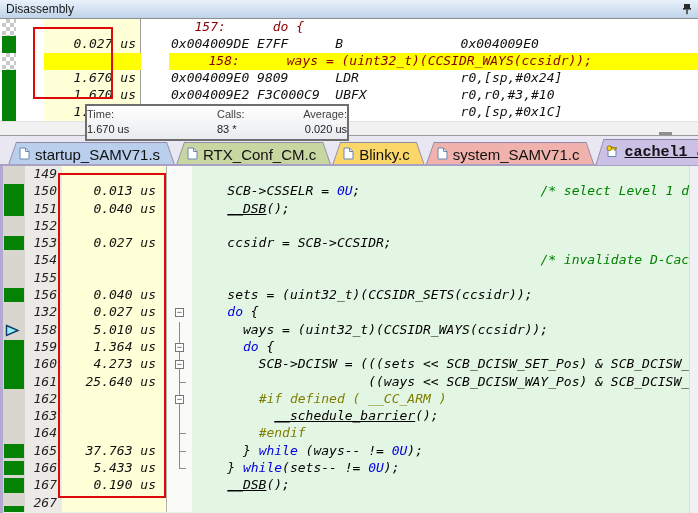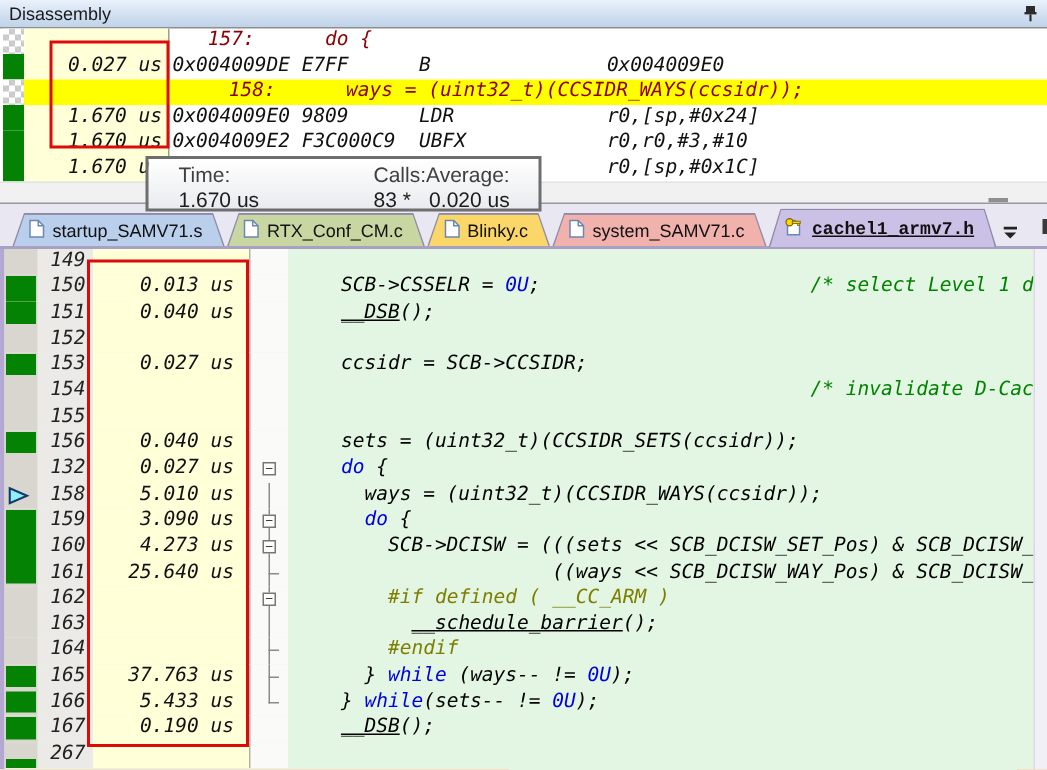--- a/index.html
+++ b/index.html
@@ -5,54 +5,54 @@
   html,body{margin:0;padding:0;background:#fff;}
   .app{position:relative;width:698px;height:513px;overflow:hidden;background:#f97316;
        font-family:"Liberation Sans",sans-serif;-webkit-font-smoothing:antialiased;}
 
   
   .disasm{position:absolute;left:0;top:0;right:0;height:135px;background:#fff;}
   .d-title{height:18px;background:linear-gradient(#e9f1fb,#bfd3e9);border-bottom:1px solid #8e8e8e;
            display:flex;align-items:center;padding:0 6px;font-size:12px;color:#1a1a1a;}
   .d-title .spacer{flex:1;}
   .drows{position:absolute;top:19px;left:0;right:0;}
-  .drow{display:flex;height:17px;line-height:17px;font:oblique 13px "DejaVu Sans Mono",monospace;white-space:pre;}
+  .drow{display:flex;height:17px;line-height:17px;font:oblique 13px "DejaVu Sans Mono",monospace;white-space:pre;gap:28px;}
   .dmargin{width:14px;margin-left:2px;flex:0 0 auto;}
   .checker{background:#fff;
     background-image:linear-gradient(45deg,#c9c9c9 25%,transparent 25%,transparent 75%,#c9c9c9 75%),
                      linear-gradient(45deg,#c9c9c9 25%,transparent 25%,transparent 75%,#c9c9c9 75%);
     background-size:8px 8px;background-position:0 0,4px 4px;}
   .green{background:var(--coverage_green);}
   .dtime{width:97px;flex:0 0 auto;background:var(--time_bg);text-align:right;padding-right:4px;
          border-right:1px solid #9c9c9c;box-sizing:border-box;color:#111;}
   .dtext{flex:1;overflow:hidden;padding-left:2px;color:#111;}
   .dtext.src{color:var(--src_maroon);}
   .drow.current .dtime{background:var(--highlight_yellow);border-right-color:transparent;}
   .drow.current .dtext{background:var(--highlight_yellow);color:var(--src_maroon);padding-left:16px;}
   .d-scroll{position:absolute;left:0;right:0;top:121px;height:14px;background:#f1f1f1;border-top:1px solid #e3e3e3;}
   .d-thumb{position:absolute;right:26px;top:10px;width:13px;height:3px;background:#8f8f8f;}
 
   .red-rect{position:absolute;border:2px solid var(--accent_red);box-sizing:border-box;pointer-events:none;z-index:5;}
   .rect-disasm{left:33px;top:27px;width:80px;height:72px;}
   .rect-editor{left:58px;top:173px;width:108px;height:325px;}
 
-  .tooltip{position:absolute;left:97px;top:104px;width:264px;height:37px;z-index:9;
+  .tooltip{position:absolute;left:85px;top:104px;width:264px;height:37px;z-index:9;
            background:linear-gradient(#ffffff,#e9ebee);border:2px solid #6e6e6e;box-sizing:border-box;
-           font-size:14px;padding:2px 20px;display:grid;grid-template-columns:130px 1fr auto;row-gap:1px;}
+           font-size:11px;padding:2px 0;display:grid;grid-template-columns:130px 1fr auto;row-gap:1px;}
   .tooltip .lab{color:#3f3f3f;}
   .tooltip .val{color:#1c1c1c;}
   .tooltip .r{justify-self:end;}
 
   
   .tabbar{position:absolute;left:0;right:0;top:135px;height:31px;background:#e9e7f1;border-top:1px solid #9a9a9a;box-sizing:border-box;}
   .tabs{position:absolute;left:8px;top:5px;height:24px;display:flex;align-items:flex-end;}
   .tab-o{position:relative;height:23px;margin-right:1px;clip-path:polygon(0 100%,8px 0,calc(100% - 8px) 0,100% 100%);
          background:#8f8aa6;padding:1px 1px 0 1px;box-sizing:border-box;cursor:pointer;}
   .tab-i{height:22px;display:flex;align-items:center;gap:5px;padding:0 14px 0 10px;
-         clip-path:polygon(0 100%,7.5px 0,calc(100% - 7.5px) 0,100% 100%);font-size:12px;color:#111;}
+         clip-path:polygon(0 100%,7.5px 0,calc(100% - 7.5px) 0,100% 100%);font-size:15px;color:#111;}
   .tab-o.active{height:26px;z-index:3;}
   .tab-o.active .tab-i{height:25px;font-weight:bold;}
   .tab-o.active .tab-label{text-decoration:underline;font-family:Liberation Mono, monospace;}
   .tab-strip{position:absolute;left:0;right:0;bottom:0;height:2px;background:#a8a1c4;}
   .tab-dd{position:absolute;right:20px;top:11px;width:9px;height:9px;}
   .tab-edge{position:absolute;right:0;top:10px;width:3px;height:10px;background:#3a3a3a;}
 
   
   .editor{position:absolute;left:0;right:0;top:166px;bottom:0;background:var(--code_bg);}
   .editor::before{content:"";position:absolute;left:0;top:0;bottom:0;width:3px;background:#b3a8d1;}
@@ -195,21 +195,21 @@
         <div class="eline"><div class="cov"><div class="cov-block end"></div></div><div class="lnum">151</div><div class="etime">0.040 us</div><div class="fold"></div><div class="codeln"><span class="s-t">    </span><span class="s-u">__DSB</span><span class="s-t">();</span></div></div>
         <div class="eline"><div class="cov"></div><div class="lnum">152</div><div class="etime"></div><div class="fold"></div><div class="codeln"></div></div>
         <div class="eline"><div class="cov"><div class="cov-block solo"></div></div><div class="lnum">153</div><div class="etime">0.027 us</div><div class="fold"></div><div class="codeln"><span class="s-t">    ccsidr = SCB-&gt;CCSIDR;</span></div></div>
         <div class="eline"><div class="cov"></div><div class="lnum">154</div><div class="etime"></div><div class="fold"></div><div class="codeln"><span class="s-t">                                            </span><span class="s-c">/* invalidate D-Cach</span></div></div>
         <div class="eline"><div class="cov"></div><div class="lnum">155</div><div class="etime"></div><div class="fold"></div><div class="codeln"></div></div>
         <div class="eline"><div class="cov"><div class="cov-block solo"></div></div><div class="lnum">156</div><div class="etime">0.040 us</div><div class="fold"></div><div class="codeln"><span class="s-t">    sets = (uint32_t)(CCSIDR_SETS(ccsidr));</span></div></div>
         <div class="eline"><div class="cov"></div><div class="lnum">132</div><div class="etime">0.027 us</div><div class="fold boxfirst"><span class="fbox">−</span></div><div class="codeln"><span class="s-t">    </span><span class="s-k">do</span><span class="s-t"> {</span></div></div>
         <div class="eline"><div class="cov"><div class="arrow"><svg width="15" height="13" viewBox="0 0 15 13">
                 <path d="M1.5 1.5 L13 6.5 L1.5 11.5 Z" fill="#8ff0fa" stroke="#123a6b" stroke-width="1.4"></path>
               </svg></div></div><div class="lnum">158</div><div class="etime">5.010 us</div><div class="fold line"></div><div class="codeln"><span class="s-t">      ways = (uint32_t)(CCSIDR_WAYS(ccsidr));</span></div></div>
-        <div class="eline"><div class="cov"><div class="cov-block start"></div></div><div class="lnum">159</div><div class="etime">3.090 us</div><div class="fold box"><span class="fbox">−</span></div><div class="codeln"><span class="s-t">      </span><span class="s-k">do</span><span class="s-t"> {</span></div></div>
+        <div class="eline"><div class="cov"><div class="cov-block start"></div></div><div class="lnum">159</div><div class="etime">1.364 us</div><div class="fold box"><span class="fbox">−</span></div><div class="codeln"><span class="s-t">      </span><span class="s-k">do</span><span class="s-t"> {</span></div></div>
         <div class="eline"><div class="cov"><div class="cov-block mid"></div></div><div class="lnum">160</div><div class="etime">4.273 us</div><div class="fold box"><span class="fbox">−</span></div><div class="codeln"><span class="s-t">        SCB-&gt;DCISW = (((sets &lt;&lt; SCB_DCISW_SET_Pos) &amp; SCB_DCISW_S</span></div></div>
         <div class="eline"><div class="cov"><div class="cov-block end"></div></div><div class="lnum">161</div><div class="etime">25.640 us</div><div class="fold tick"></div><div class="codeln"><span class="s-t">                      ((ways &lt;&lt; SCB_DCISW_WAY_Pos) &amp; SCB_DCISW_W</span></div></div>
         <div class="eline"><div class="cov"></div><div class="lnum">162</div><div class="etime"></div><div class="fold box"><span class="fbox">−</span></div><div class="codeln"><span class="s-t">        </span><span class="s-p">#if defined ( __CC_ARM )</span></div></div>
         <div class="eline"><div class="cov"></div><div class="lnum">163</div><div class="etime"></div><div class="fold line"></div><div class="codeln"><span class="s-t">          </span><span class="s-u">__schedule_barrier</span><span class="s-t">();</span></div></div>
         <div class="eline"><div class="cov"></div><div class="lnum">164</div><div class="etime"></div><div class="fold tick"></div><div class="codeln"><span class="s-t">        </span><span class="s-p">#endif</span></div></div>
         <div class="eline"><div class="cov"><div class="cov-block solo"></div></div><div class="lnum">165</div><div class="etime">37.763 us</div><div class="fold tick"></div><div class="codeln"><span class="s-t">      } </span><span class="s-k">while</span><span class="s-t"> (ways-- != </span><span class="s-n">0U</span><span class="s-t">);</span></div></div>
         <div class="eline"><div class="cov"><div class="cov-block solo"></div></div><div class="lnum">166</div><div class="etime">5.433 us</div><div class="fold tickend"></div><div class="codeln"><span class="s-t">    } </span><span class="s-k">while</span><span class="s-t">(sets-- != </span><span class="s-n">0U</span><span class="s-t">);</span></div></div>
         <div class="eline"><div class="cov"><div class="cov-block solo"></div></div><div class="lnum">167</div><div class="etime">0.190 us</div><div class="fold"></div><div class="codeln"><span class="s-t">    </span><span class="s-u">__DSB</span><span class="s-t">();</span></div></div>
         <div class="eline"><div class="cov"><div class="cov-block sliver"></div></div><div class="lnum">267</div><div class="etime"></div><div class="fold"></div><div class="codeln"></div></div>
       </div>

